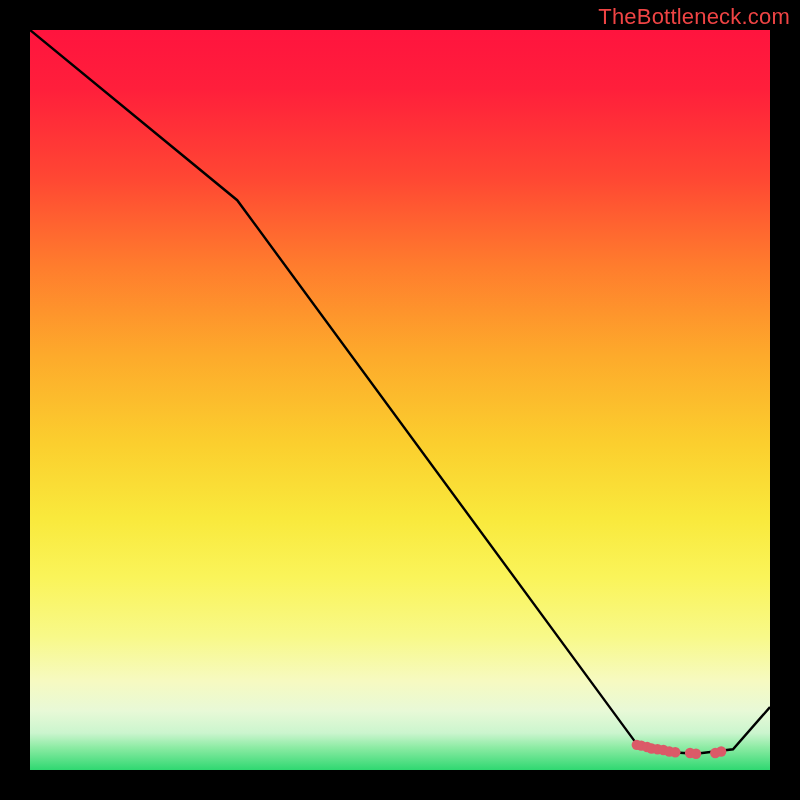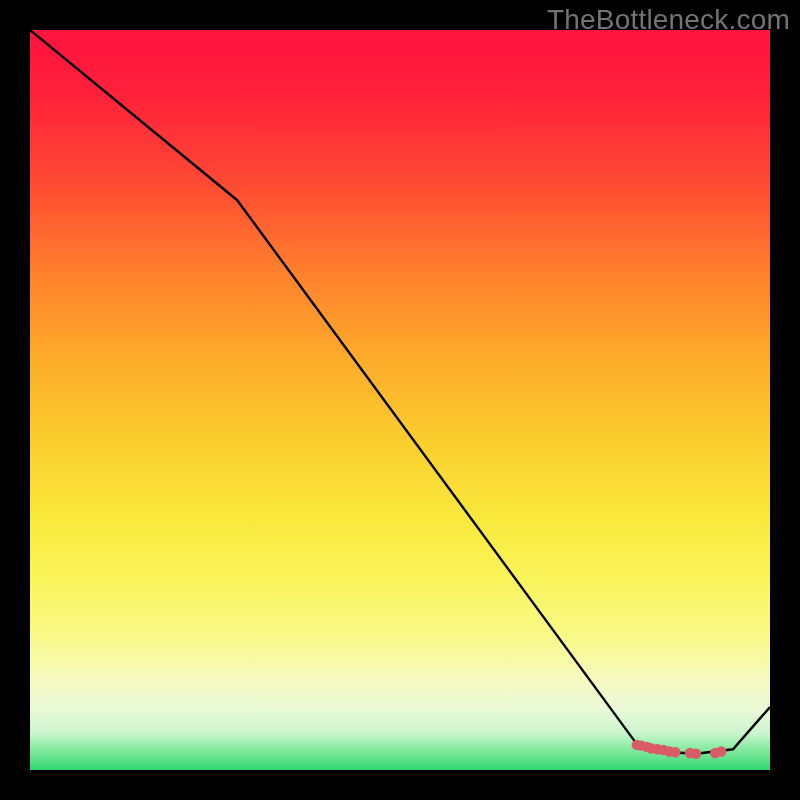--- a/index.html
+++ b/index.html
@@ -14,22 +14,22 @@
   .frame {
     position: relative;
     width: 800px;
     height: 800px;
     background: #000;
   }
   .watermark {
     position: absolute;
     top: 4px;
     right: 10px;
-    color: #737373;
-    font-size: 28px;
+    color: #ef4444;
+    font-size: 22px;
     font-weight: 500;
     letter-spacing: 0.2px;
     z-index: 5;
     text-align: center;
   }
   .plot-area {
     position: absolute;
     left: 30px;
     top: 30px;
     width: 740px;

